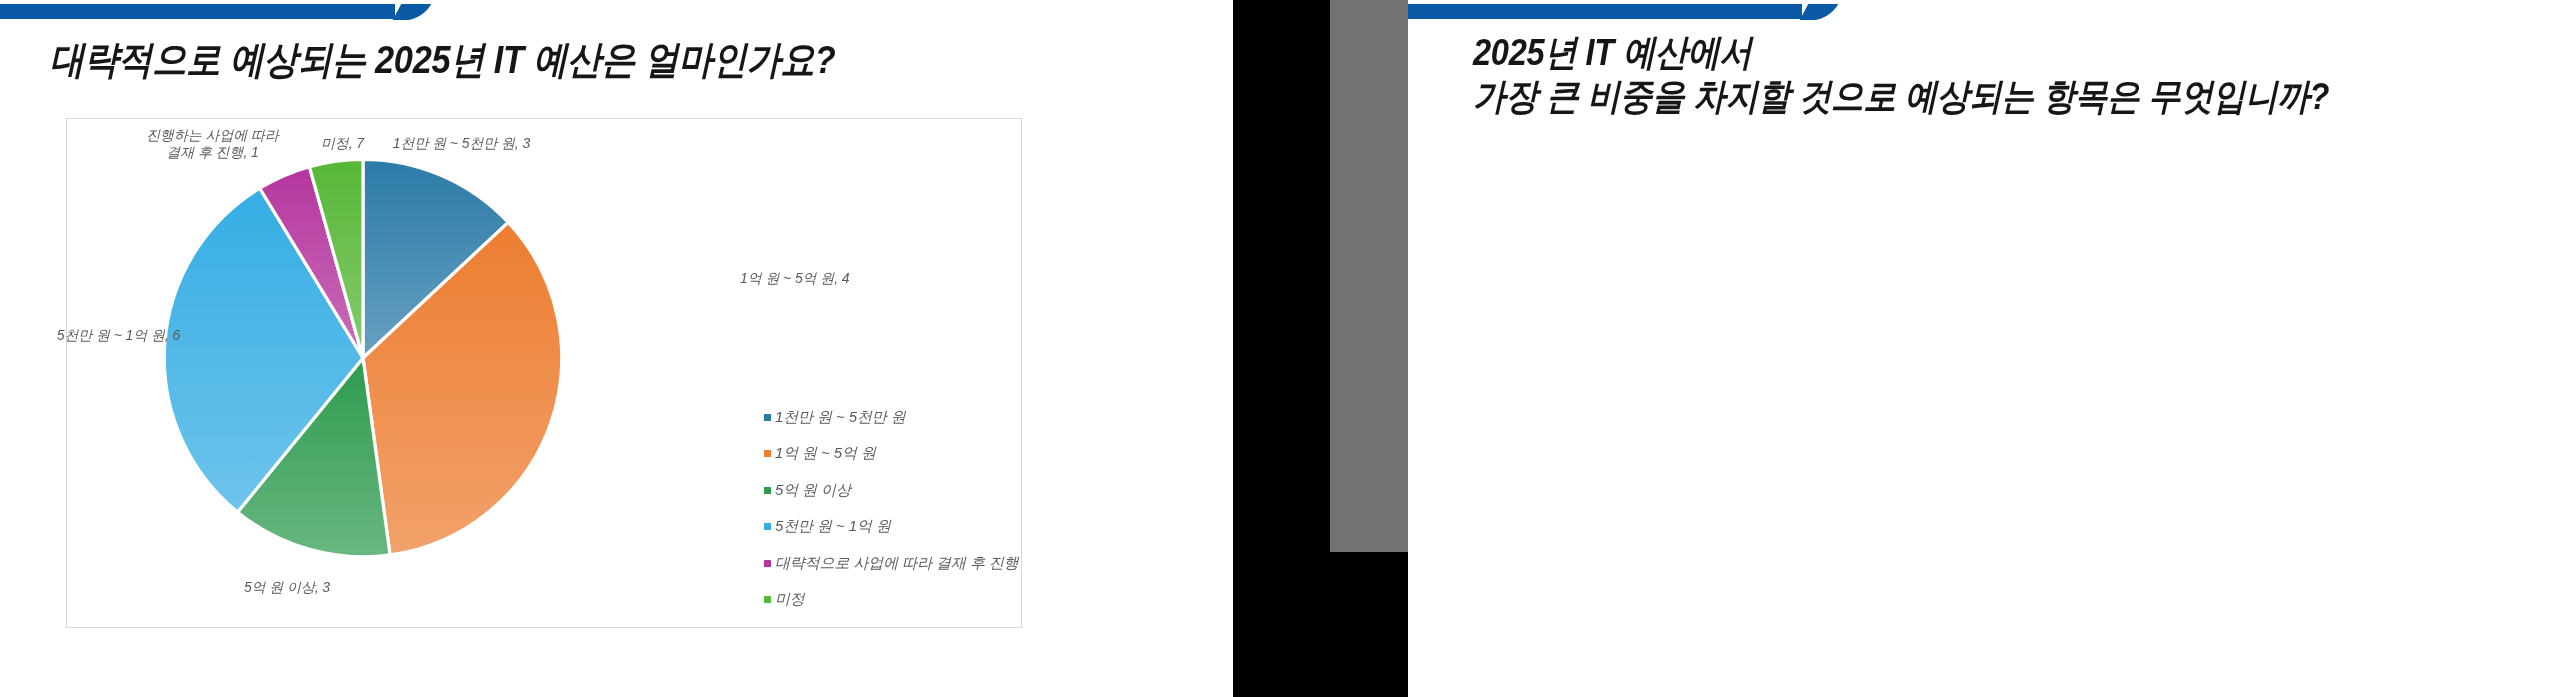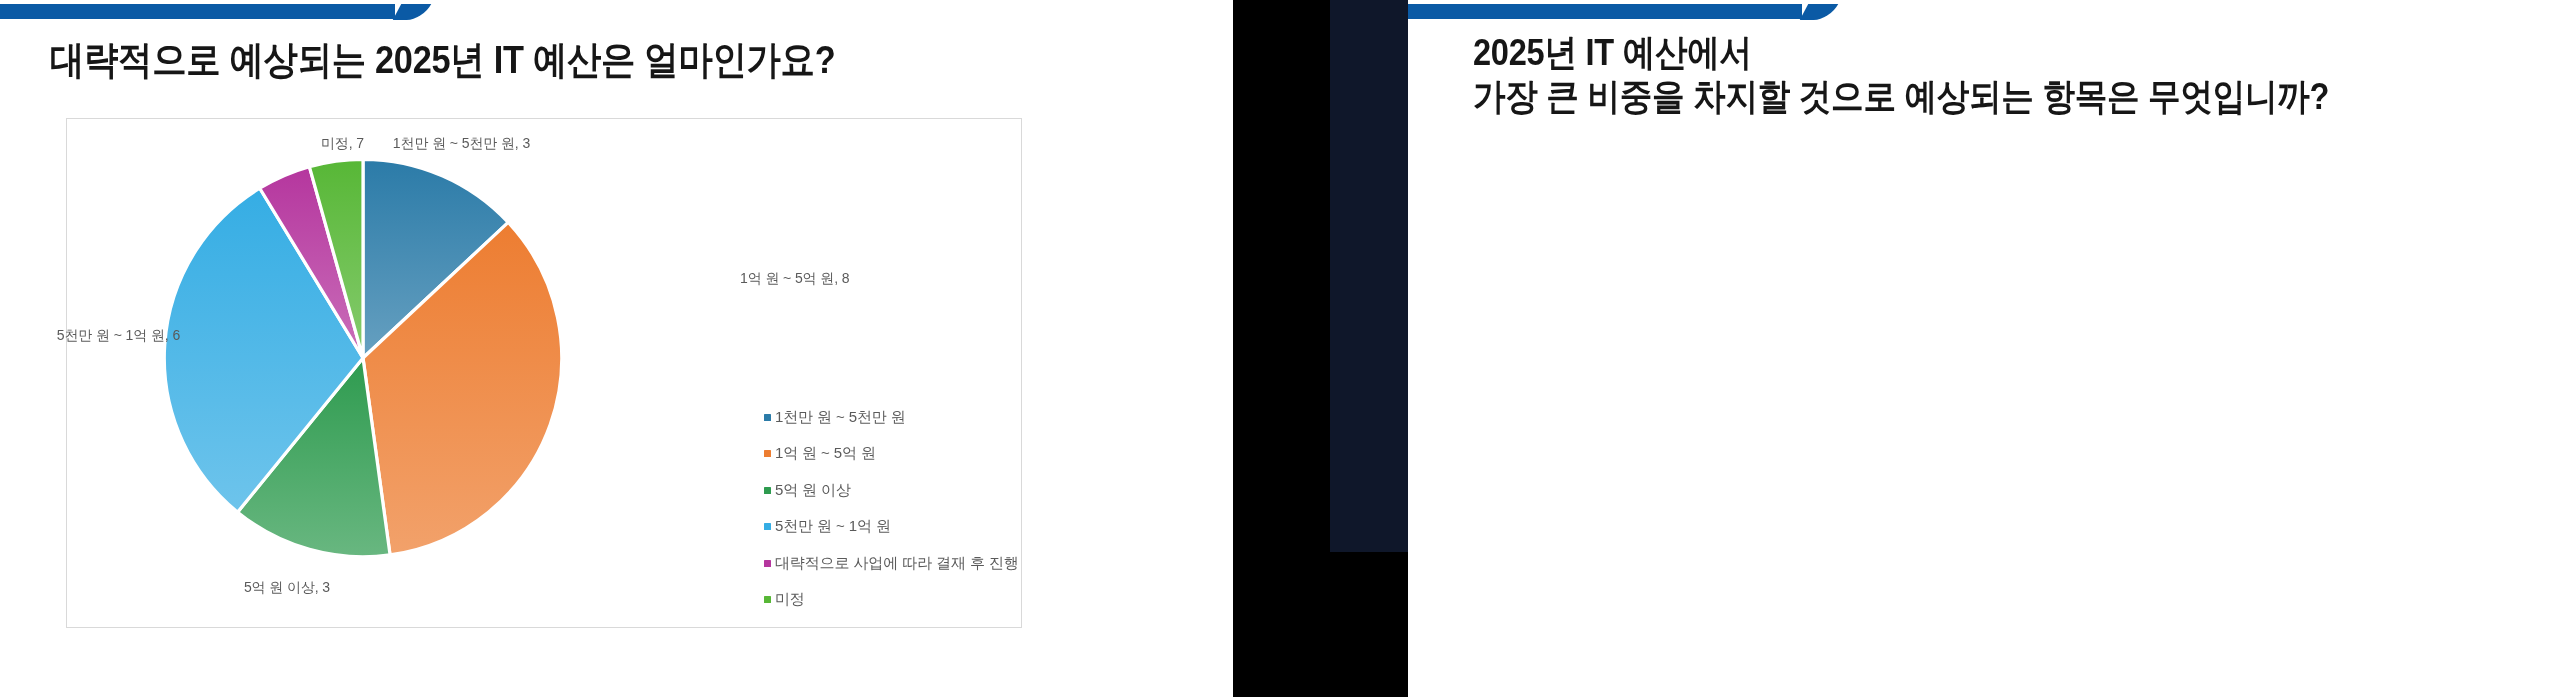--- a/index.html
+++ b/index.html
@@ -3,21 +3,21 @@
 <meta charset="utf-8">
 <style>
   * { box-sizing: border-box; }
   html, body {
     margin: 0; padding: 0;
     width: 2576px; height: 697px;
     background: #000000;
     font-family: "Liberation Sans", "DejaVu Sans", sans-serif;
     overflow: hidden;
   }
-  .stage { position: relative; width: 2576px; height: 552px; background: #0f172a; }
+  .stage { position: relative; width: 2576px; height: 552px; background: #737373; font-style: italic; }
 
   
   .slide {
     position: absolute; top: 0; height: 697px;
     background: #ffffff; overflow: hidden;
   }
   #slide-left  { left: 0px;    width: 1233px; }
   #slide-right { left: 1408px; width: 1246px; }
 
   .gap-bar { position: absolute; top: 0; left: 1233px; width: 97px; height: 697px; background: #000; }
@@ -137,26 +137,28 @@
             <path d="M 310 310 L 535.0974769976622 99.77363188865453 A 308 308 0 0 1 351.93932792164406 615.1312713791899 Z" fill="url(#pie-svg-left-g1)" stroke="#ffffff" stroke-width="5" stroke-linejoin="round"></path>
             <path d="M 310 310 L 351.93932792164406 615.1312713791899 A 308 308 0 0 1 115.62491314757582 548.9190775369614 Z" fill="url(#pie-svg-left-g2)" stroke="#ffffff" stroke-width="5" stroke-linejoin="round"></path>
             <path d="M 310 310 L 115.62491314757582 548.9190775369614 A 308 308 0 0 1 149.96814338908646 46.83882339968153 Z" fill="url(#pie-svg-left-g3)" stroke="#ffffff" stroke-width="5" stroke-linejoin="round"></path>
             <path d="M 310 310 L 149.96814338908646 46.83882339968153 A 308 308 0 0 1 226.9025944836365 13.42147549687786 Z" fill="url(#pie-svg-left-g4)" stroke="#ffffff" stroke-width="5" stroke-linejoin="round"></path>
             <path d="M 310 310 L 226.9025944836365 13.42147549687786 A 308 308 0 0 1 309.99999999999994 2 Z" fill="url(#pie-svg-left-g5)" stroke="#ffffff" stroke-width="5" stroke-linejoin="round"></path>
           </svg>
       </div>
 
       <div class="slice-label sl-center" style="left:291px; top:15.5px; width:207px;">1천만 원 ~ 5천만 원, 3</div>
 
-      <div class="slice-label sl-left" style="left:673px; top:151px; width:220px;">1억 원 ~ 5억 원, 8</div>
+      <div class="slice-label sl-left" style="left:673px; top:151px; width:220px;">1억 원 ~ 5억 원, 4</div>
 
       <div class="slice-label sl-center" style="left:110px; top:460px; width:220px;">5억 원 이상, 3</div>
 
       <div class="slice-label sl-left" style="left:-10.3px; top:208px; width:220px;">5천만 원 ~ 1억 원, 6</div>
 
+      <div class="slice-label sl-center" style="left:39px; top:7.7px; width:213px;">진행하는 사업에 따라
+결재 후 진행, 1</div>
 
       <div class="slice-label sl-center" style="left:227px; top:15.5px; width:97px;">미정, 7</div>
 
       <div class="legend" id="legend-left">
         <div class="legend-item">
           <span class="legend-swatch" style="background: rgb(43, 123, 168);"></span>
           <span class="legend-text">1천만 원 ~ 5천만 원</span>
         </div>
         <div class="legend-item">
           <span class="legend-swatch" style="background: rgb(237, 125, 49);"></span>

